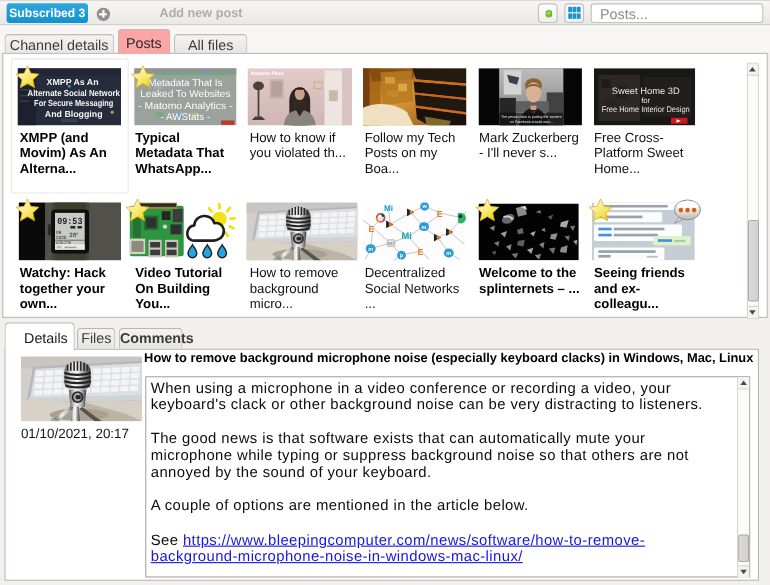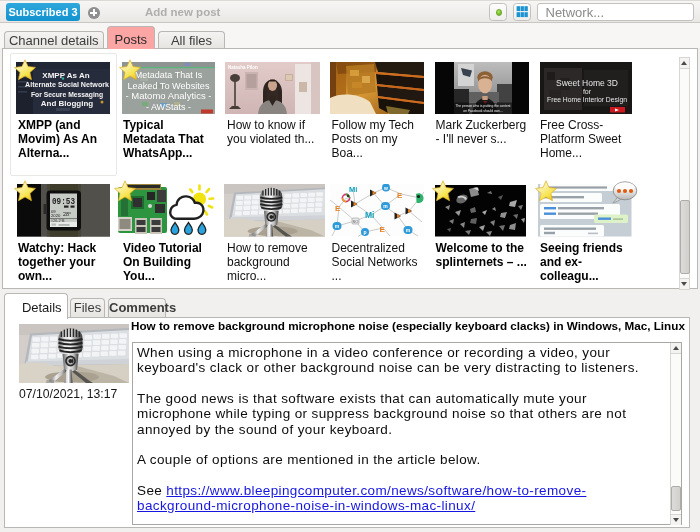--- a/index.html
+++ b/index.html
@@ -74,21 +74,21 @@
 <g fill="#1a93d0">
         <rect x="2.6" y="2.2" width="3.4" height="4.9"></rect>
         <rect x="6.5" y="2.2" width="3.4" height="4.9"></rect>
         <rect x="10.4" y="2.2" width="3.4" height="4.9"></rect>
         <rect x="2.6" y="8.2" width="3.4" height="4.9"></rect>
         <rect x="6.5" y="8.2" width="3.4" height="4.9"></rect>
         <rect x="10.4" y="8.2" width="3.4" height="4.9"></rect>
       </g>
     </svg>
   </div>
-<div class="abs" id="search">Network...</div>
+<div class="abs" id="search">Posts...</div>
 <div class="abs" id="tabbar"></div>
 <div class="abs tab off" id="tabChan">Channel details</div>
 <div class="abs tab on" id="tabPosts">Posts</div>
 <div class="abs tab off" id="tabAll">All files</div>
 <div class="abs" id="postsPanel"></div>
 <div class="abs" style="left:9.5px;top:53px;width:107px;height:123px;border:1px solid #eae8e5;border-radius:2px;z-index:2;"></div>
 <div class="abs sb" id="psb">
     <div class="sbBtn up">
       <div class="arrUp"></div>
     </div>
@@ -607,21 +607,21 @@
 <path d="M56 46 L70 56.5 L74 59 L67 59 L53 47.5 Z" fill="#555550"></path>
 <path d="M47.5 45.5 L45.5 59 L53.5 59 L52.5 45.5 Z" fill="url(#chrome)"></path>
 <path d="M27.5 56 L35.5 56 L35 59 L27 59 Z" fill="#8d8d8d" opacity="0.6"></path>
 </g>
 </svg>
 
 <div class="abs dtab on" id="dTabDetails">Details</div>
 <div class="abs dtab off" id="dTabFiles">Files</div>
 <div class="abs dtab off" id="dTabComments">Comments</div>
 <div class="abs" id="detailsPanel"></div>
-<div class="abs" id="dDate">07/10/2021, 13:17</div>
+<div class="abs" id="dDate">01/10/2021, 20:17</div>
 <div class="abs" id="dTitle">How to remove background microphone noise (especially keyboard clacks) in Windows, Mac, Linux</div>
 <div class="abs" id="dText">
     <div id="dTextInner">When using a microphone in a video conference or recording a video, your<br>keyboard's clack or other background noise can be very distracting to listeners.<br><br>The good news is that software exists that can automatically mute your<br>microphone while typing or suppress background noise so that others are not<br>annoyed by the sound of your keyboard.<br><br>A couple of options are mentioned in the article below.<br><br>See <span class="lnk">https://www.bleepingcomputer.com/news/software/how-to-remove-</span><br><span class="lnk">background-microphone-noise-in-windows-mac-linux/</span></div>
   </div>
 <div class="abs sb" id="tsb">
     <div class="sbBtn up">
       <div class="arrUp"></div>
     </div>
     <div class="sbThumb"></div>
     <div class="sbBtn dn" style="bottom:0;top:auto">

